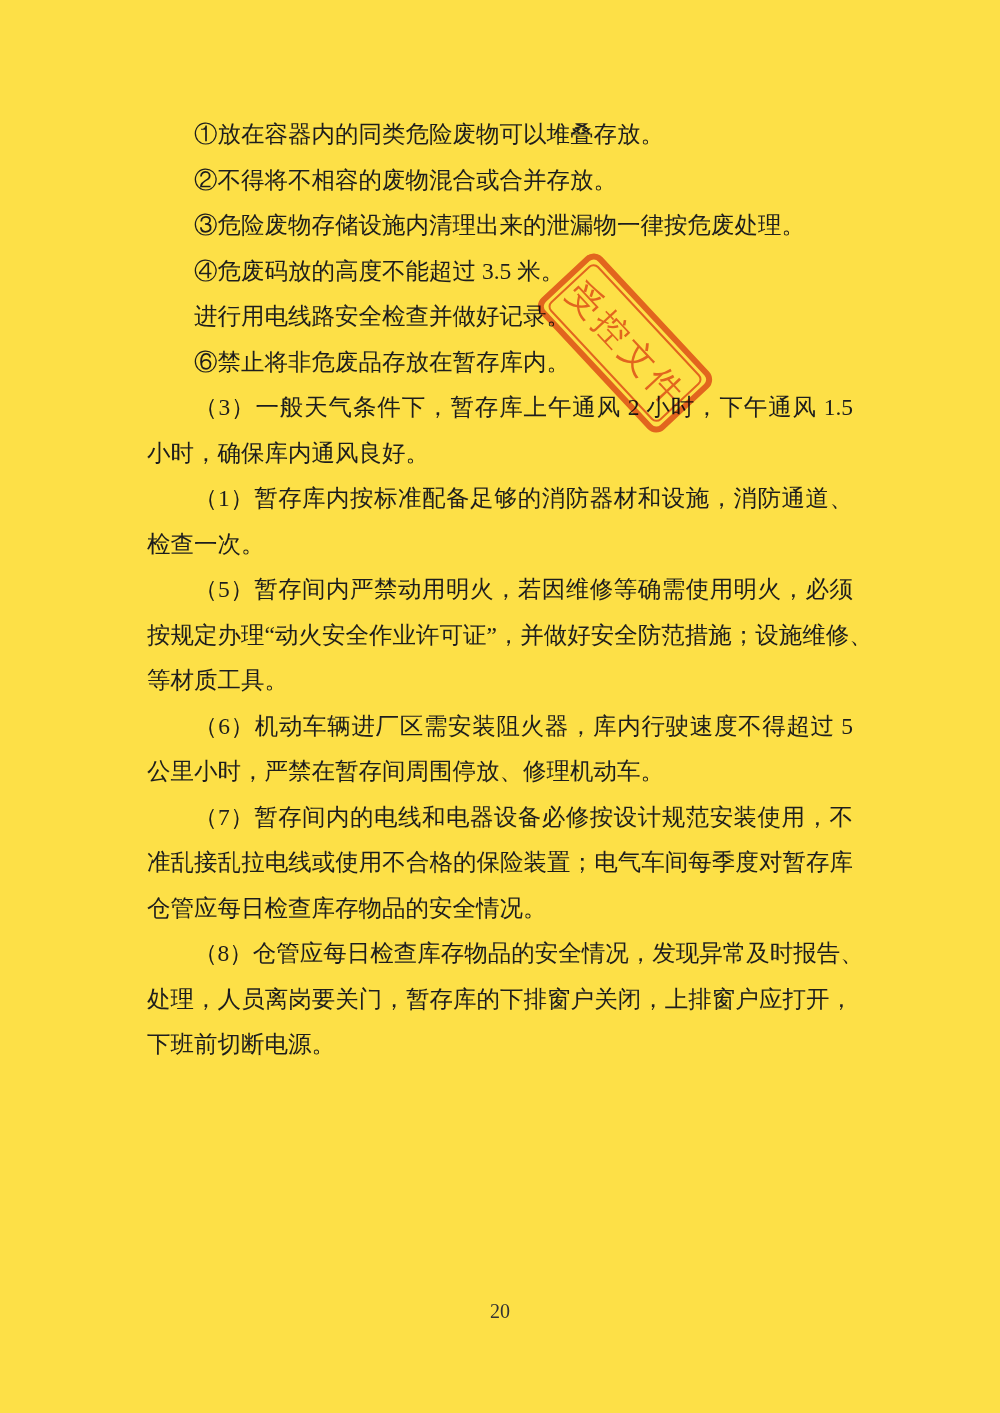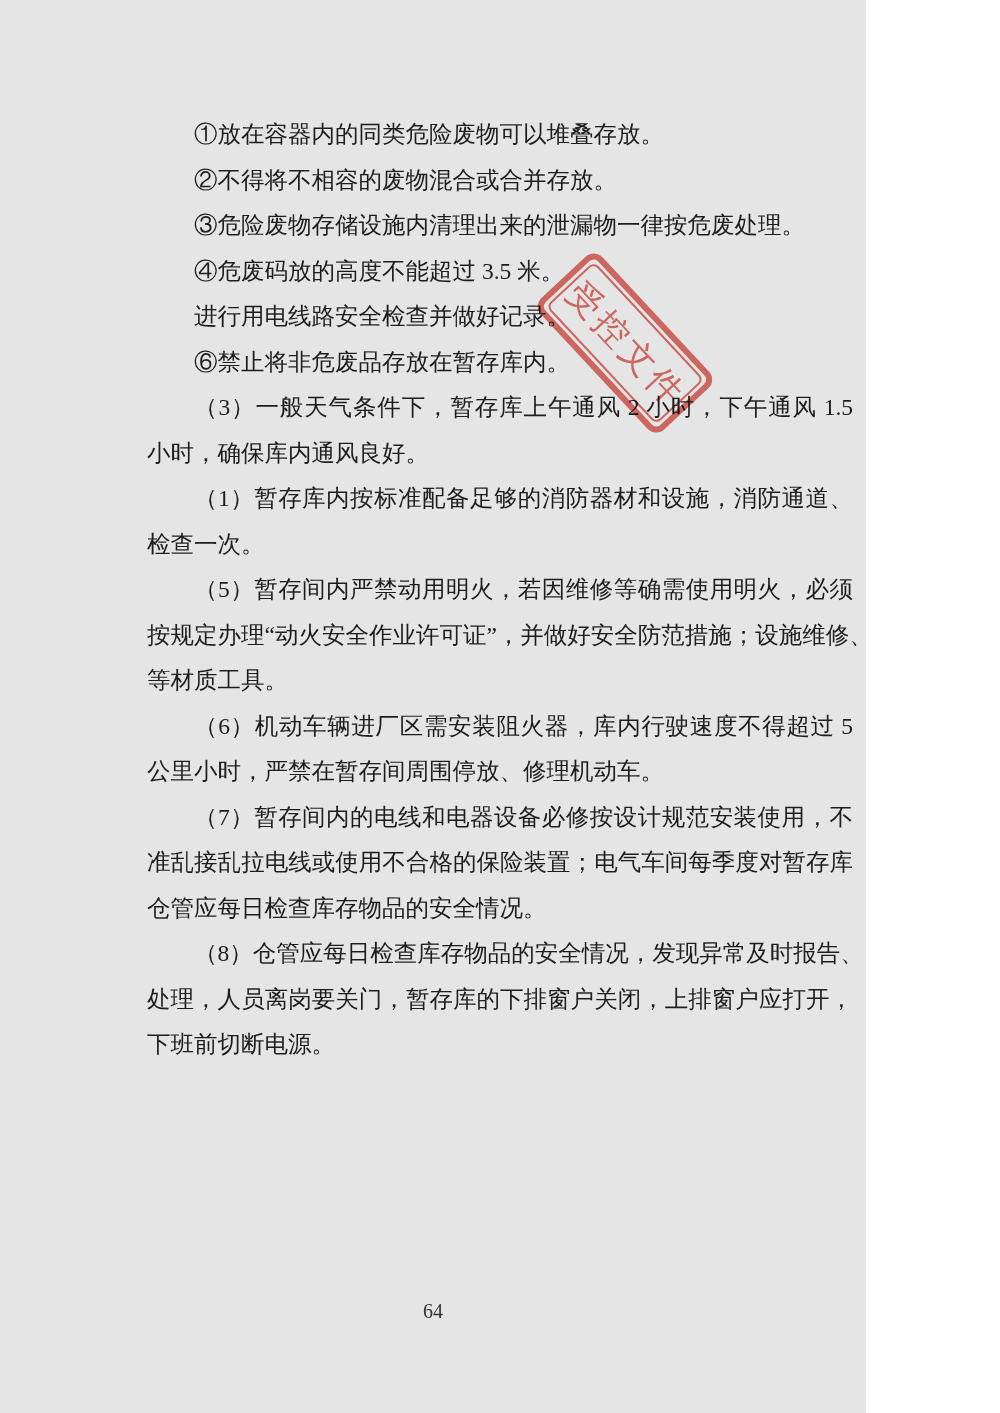--- a/index.html
+++ b/index.html
@@ -2,23 +2,23 @@
 <html style="--stamp-color: #dc4b41;"><head>
 <meta charset="utf-8">
 <style>
   html, body {
     margin: 0;
     padding: 0;
     background: #ffffff;
   }
   .page {
     position: relative;
-    width: 866px;
+    width: 1000px;
     height: 1413px;
-    background: #e5e5e5;
+    background: #fde047;
     font-family: "Liberation Serif", "DejaVu Serif", serif;
     color: #1d1d1d;
     overflow: hidden;
   }
   .body-text {
     position: absolute;
     left: 147px;
     top: 112px;
     width: 706px;
     font-size: 23.5px;
@@ -107,14 +107,14 @@
     <div class="line j">处理，人员离岗要关门，暂存库的下排窗户关闭，上排窗户应打开，</div>
     <div class="line last">下班前切断电源。</div>
   </main>
 
   <div class="stamp">
     <div class="stamp-inner">
       <div class="stamp-text">受控文件</div>
     </div>
   </div>
 
-  <div class="page-number">64</div>
+  <div class="page-number">20</div>
 </div>
 
 </body></html>

